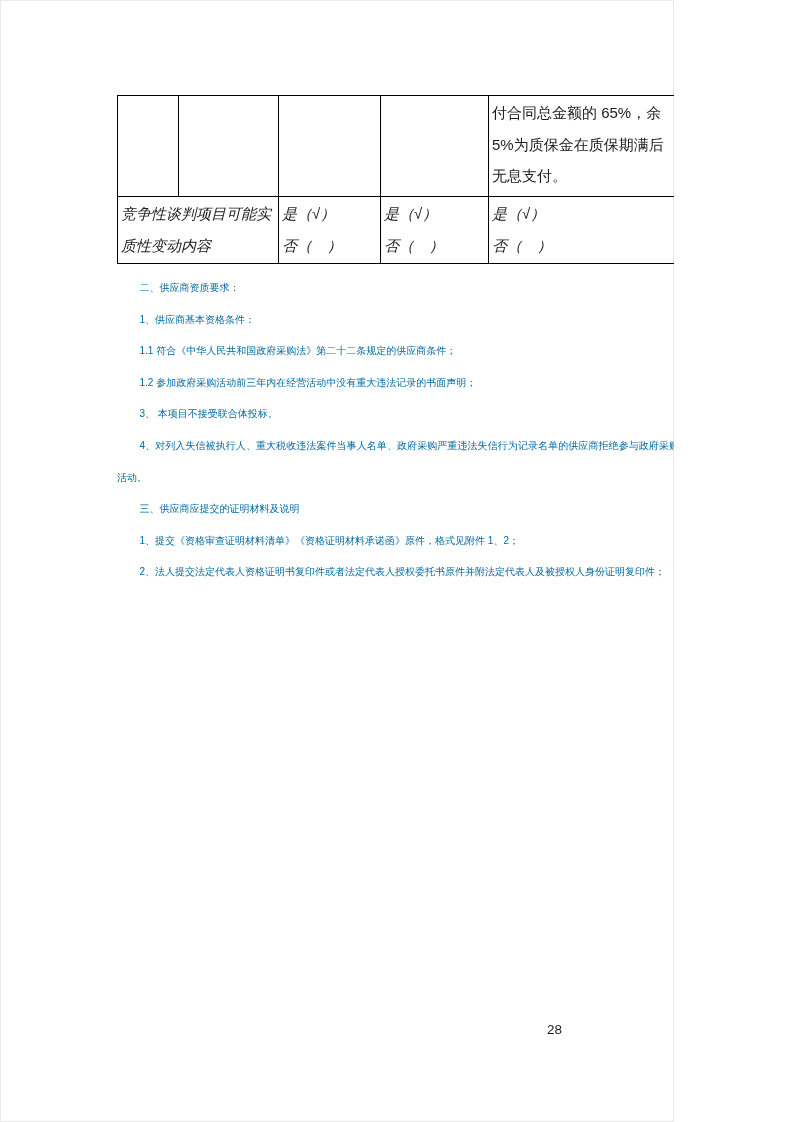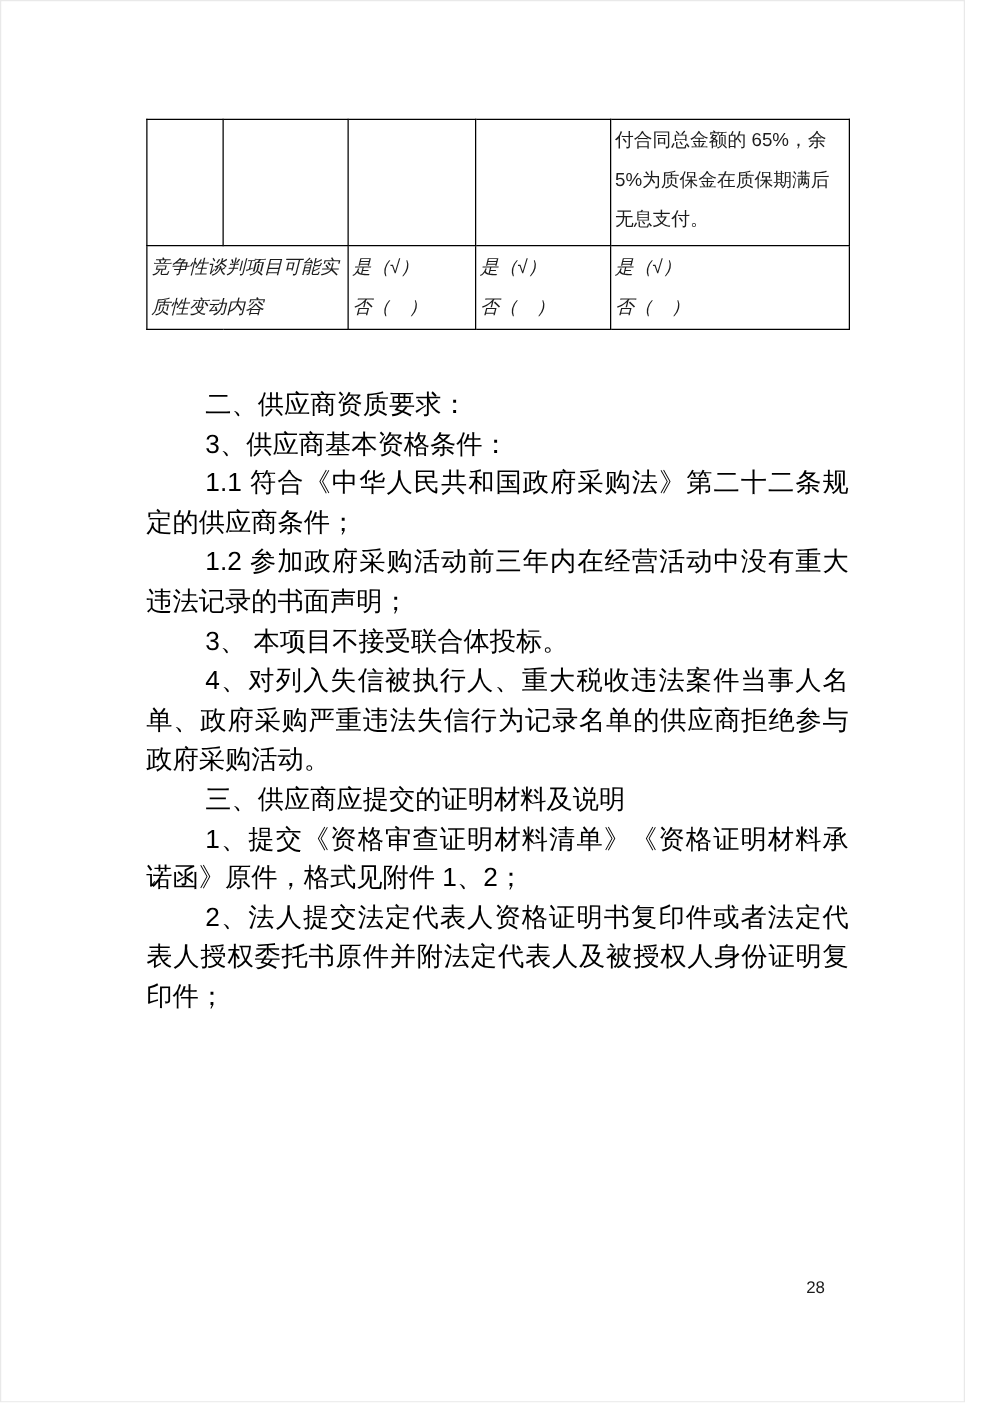--- a/index.html
+++ b/index.html
@@ -3,21 +3,21 @@
 <meta charset="utf-8">
 <style>
   * { margin: 0; padding: 0; box-sizing: border-box; }
   html, body { background: #ffffff; }
   body {
     width: 793px; height: 1122px;
     font-family: "Liberation Sans", "DejaVu Sans", sans-serif;
   }
   .page {
     position: relative;
-    width: 772px; height: 1122px;
+    width: 674px; height: 1122px;
     background: #ffffff;
     color: #1c1c1c;
     overflow: hidden;
     box-shadow: inset 0 0 0 1px #e9e9e9;
   }
   
   .doc-table {
     position: absolute;
     left: 117px; top: 95px;
     width: 562px;
@@ -35,25 +35,24 @@
     text-align: left;
   }
   .row-continued td { height: 101px; }
   .row-change td { height: 67px; font-style: italic; }
   .opt { display: block; }
   
   .body-text {
     position: absolute;
     left: 117px; top: 272px;
     width: 562px;
-    font-size: 21px;
+    font-size: 10px;
     line-height: 31.6px;
     text-align: justify;
-    color: #000000;
-    margin-top: 36px;
+    color: #0369a1;
   }
   .body-text p {
     margin: 0;
     text-indent: 2.25em;
   }
   
   .footer {
     position: absolute;
     top: 1022px;
     right: 112px;
@@ -95,21 +94,21 @@
         <td>
           <span class="opt">是（√）</span>
           <span class="opt">否（　）</span>
         </td>
       </tr>
     </tbody>
   </table>
 
   <div class="body-text">
     <p>二、供应商资质要求：</p>
-    <p>3、供应商基本资格条件：</p>
+    <p>1、供应商基本资格条件：</p>
     <p>1.1 符合《中华人民共和国政府采购法》第二十二条规定的供应商条件；</p>
     <p>1.2 参加政府采购活动前三年内在经营活动中没有重大违法记录的书面声明；</p>
     <p>3、 本项目不接受联合体投标。</p>
     <p>4、对列入失信被执行人、重大税收违法案件当事人名单、政府采购严重违法失信行为记录名单的供应商拒绝参与政府采购活动。</p>
     <p>三、供应商应提交的证明材料及说明</p>
     <p>1、提交《资格审查证明材料清单》《资格证明材料承诺函》原件，格式见附件 1、2；</p>
     <p>2、法人提交法定代表人资格证明书复印件或者法定代表人授权委托书原件并附法定代表人及被授权人身份证明复印件；</p>
   </div>
 
   <div class="footer">

